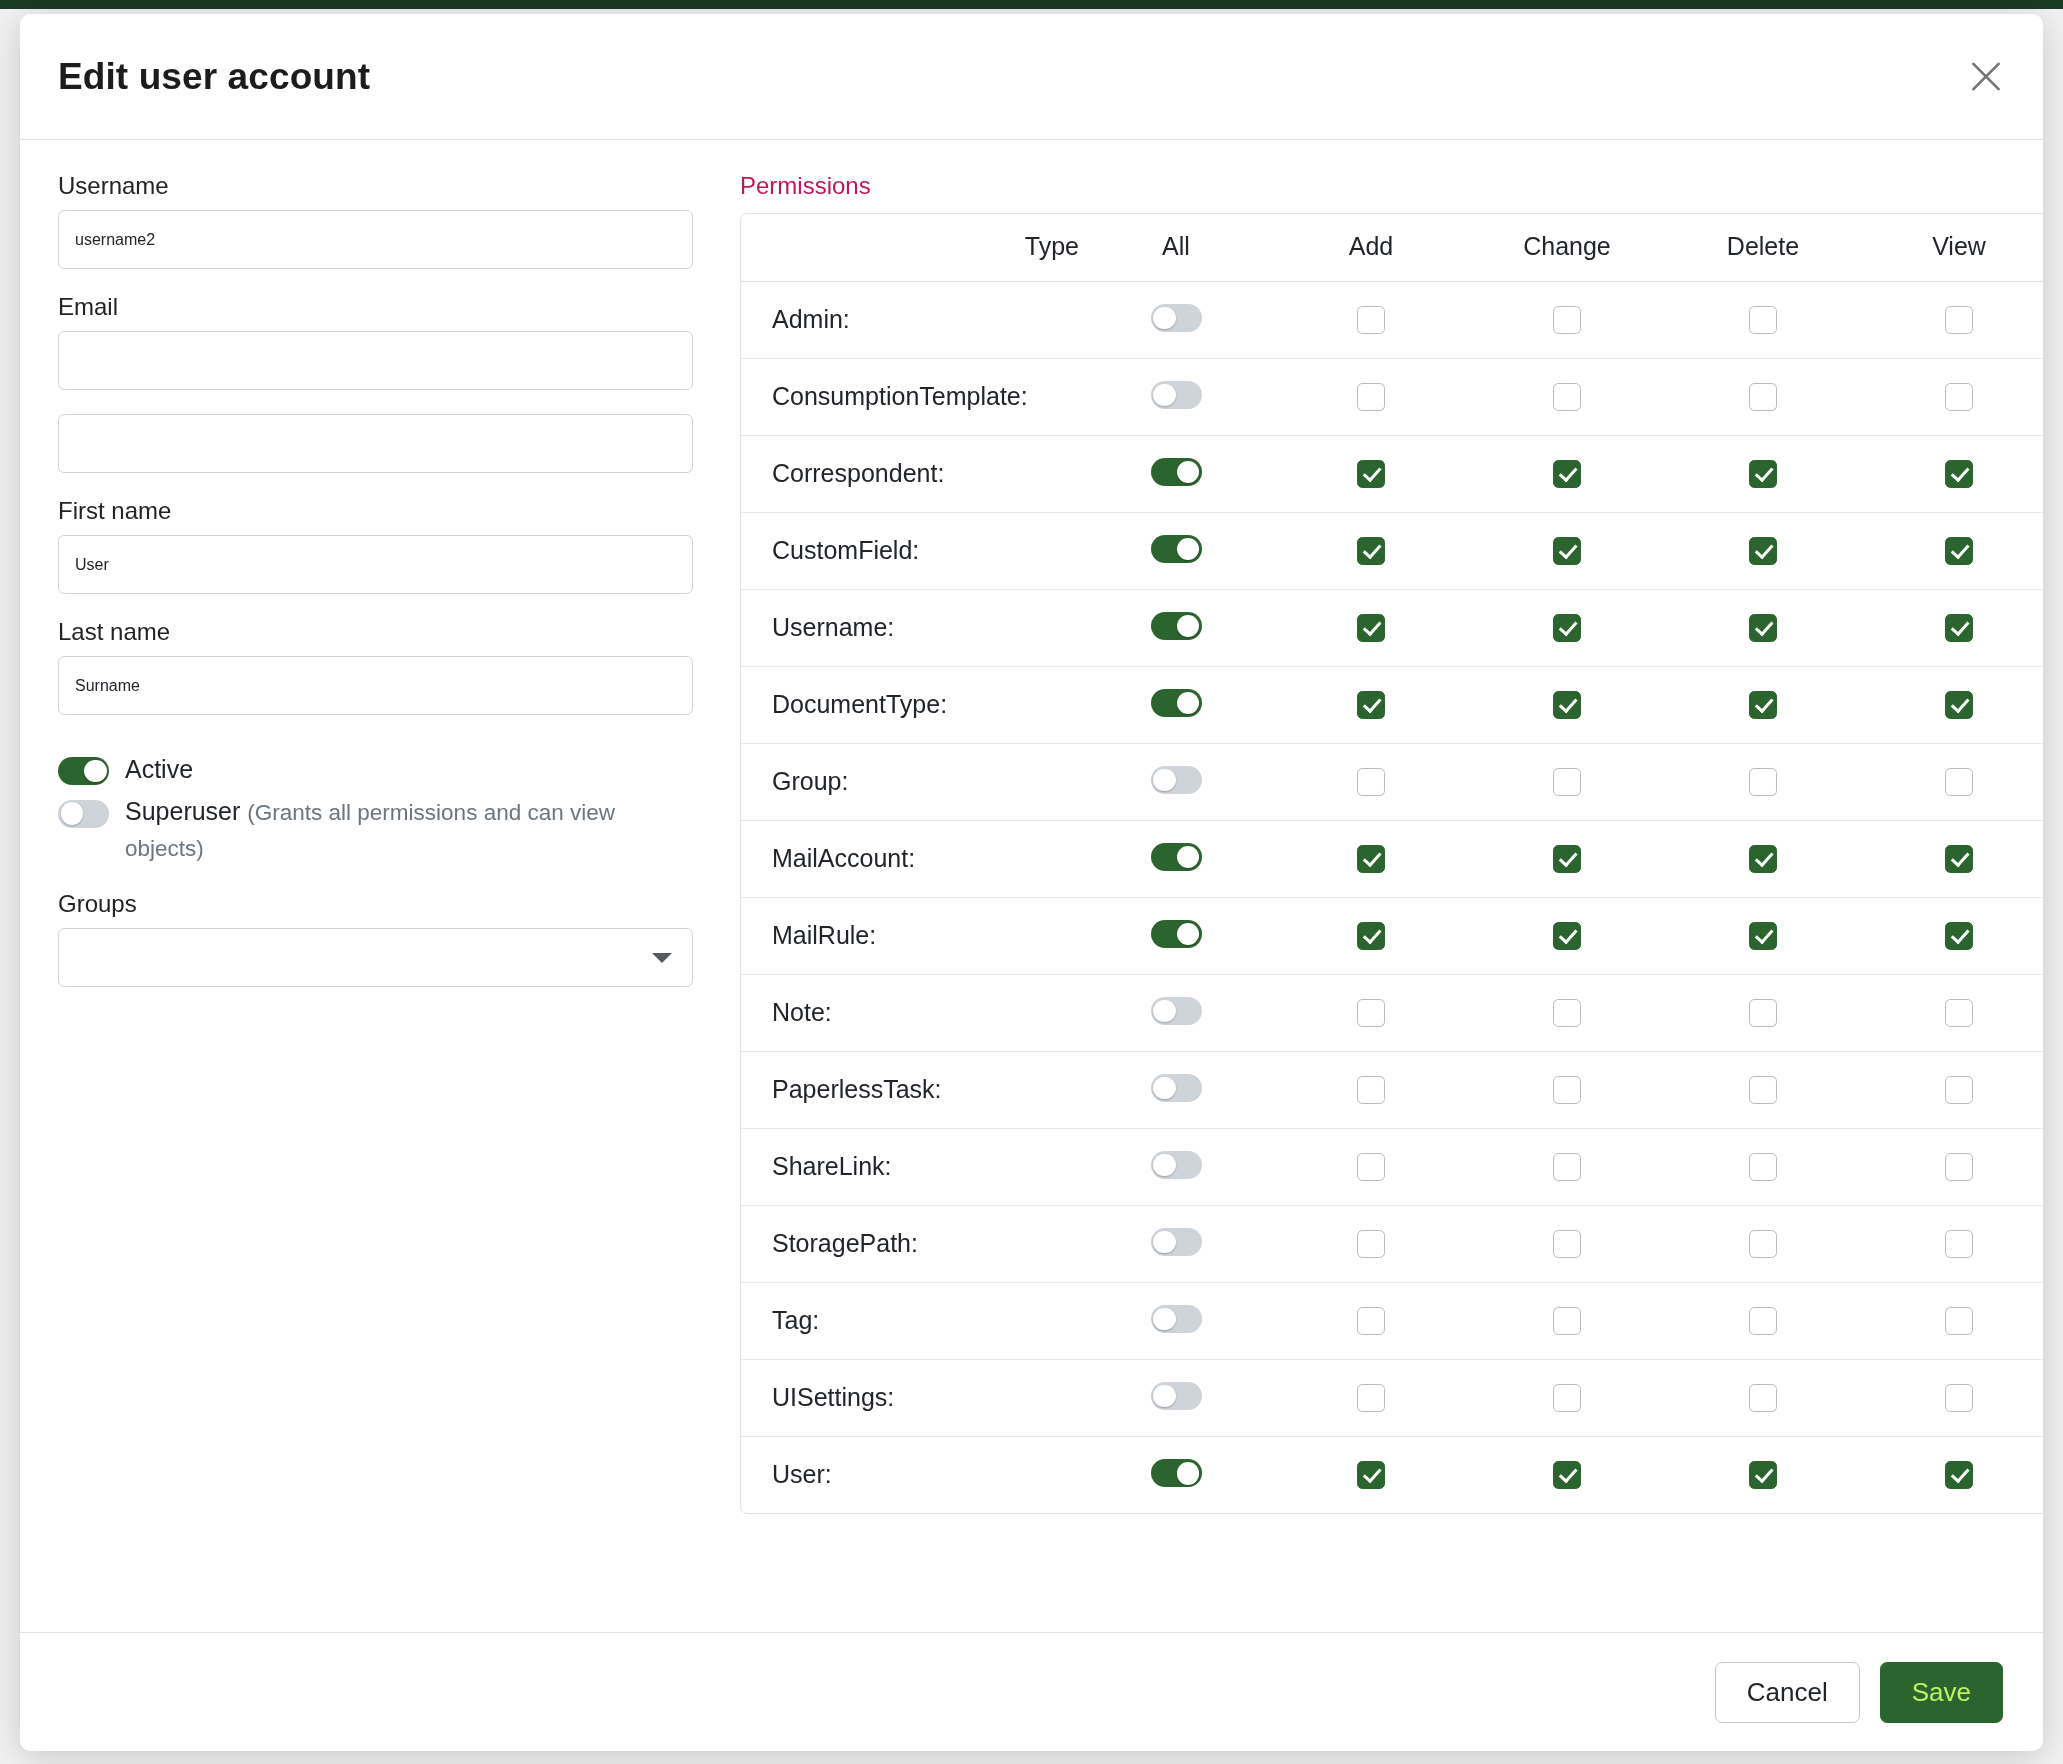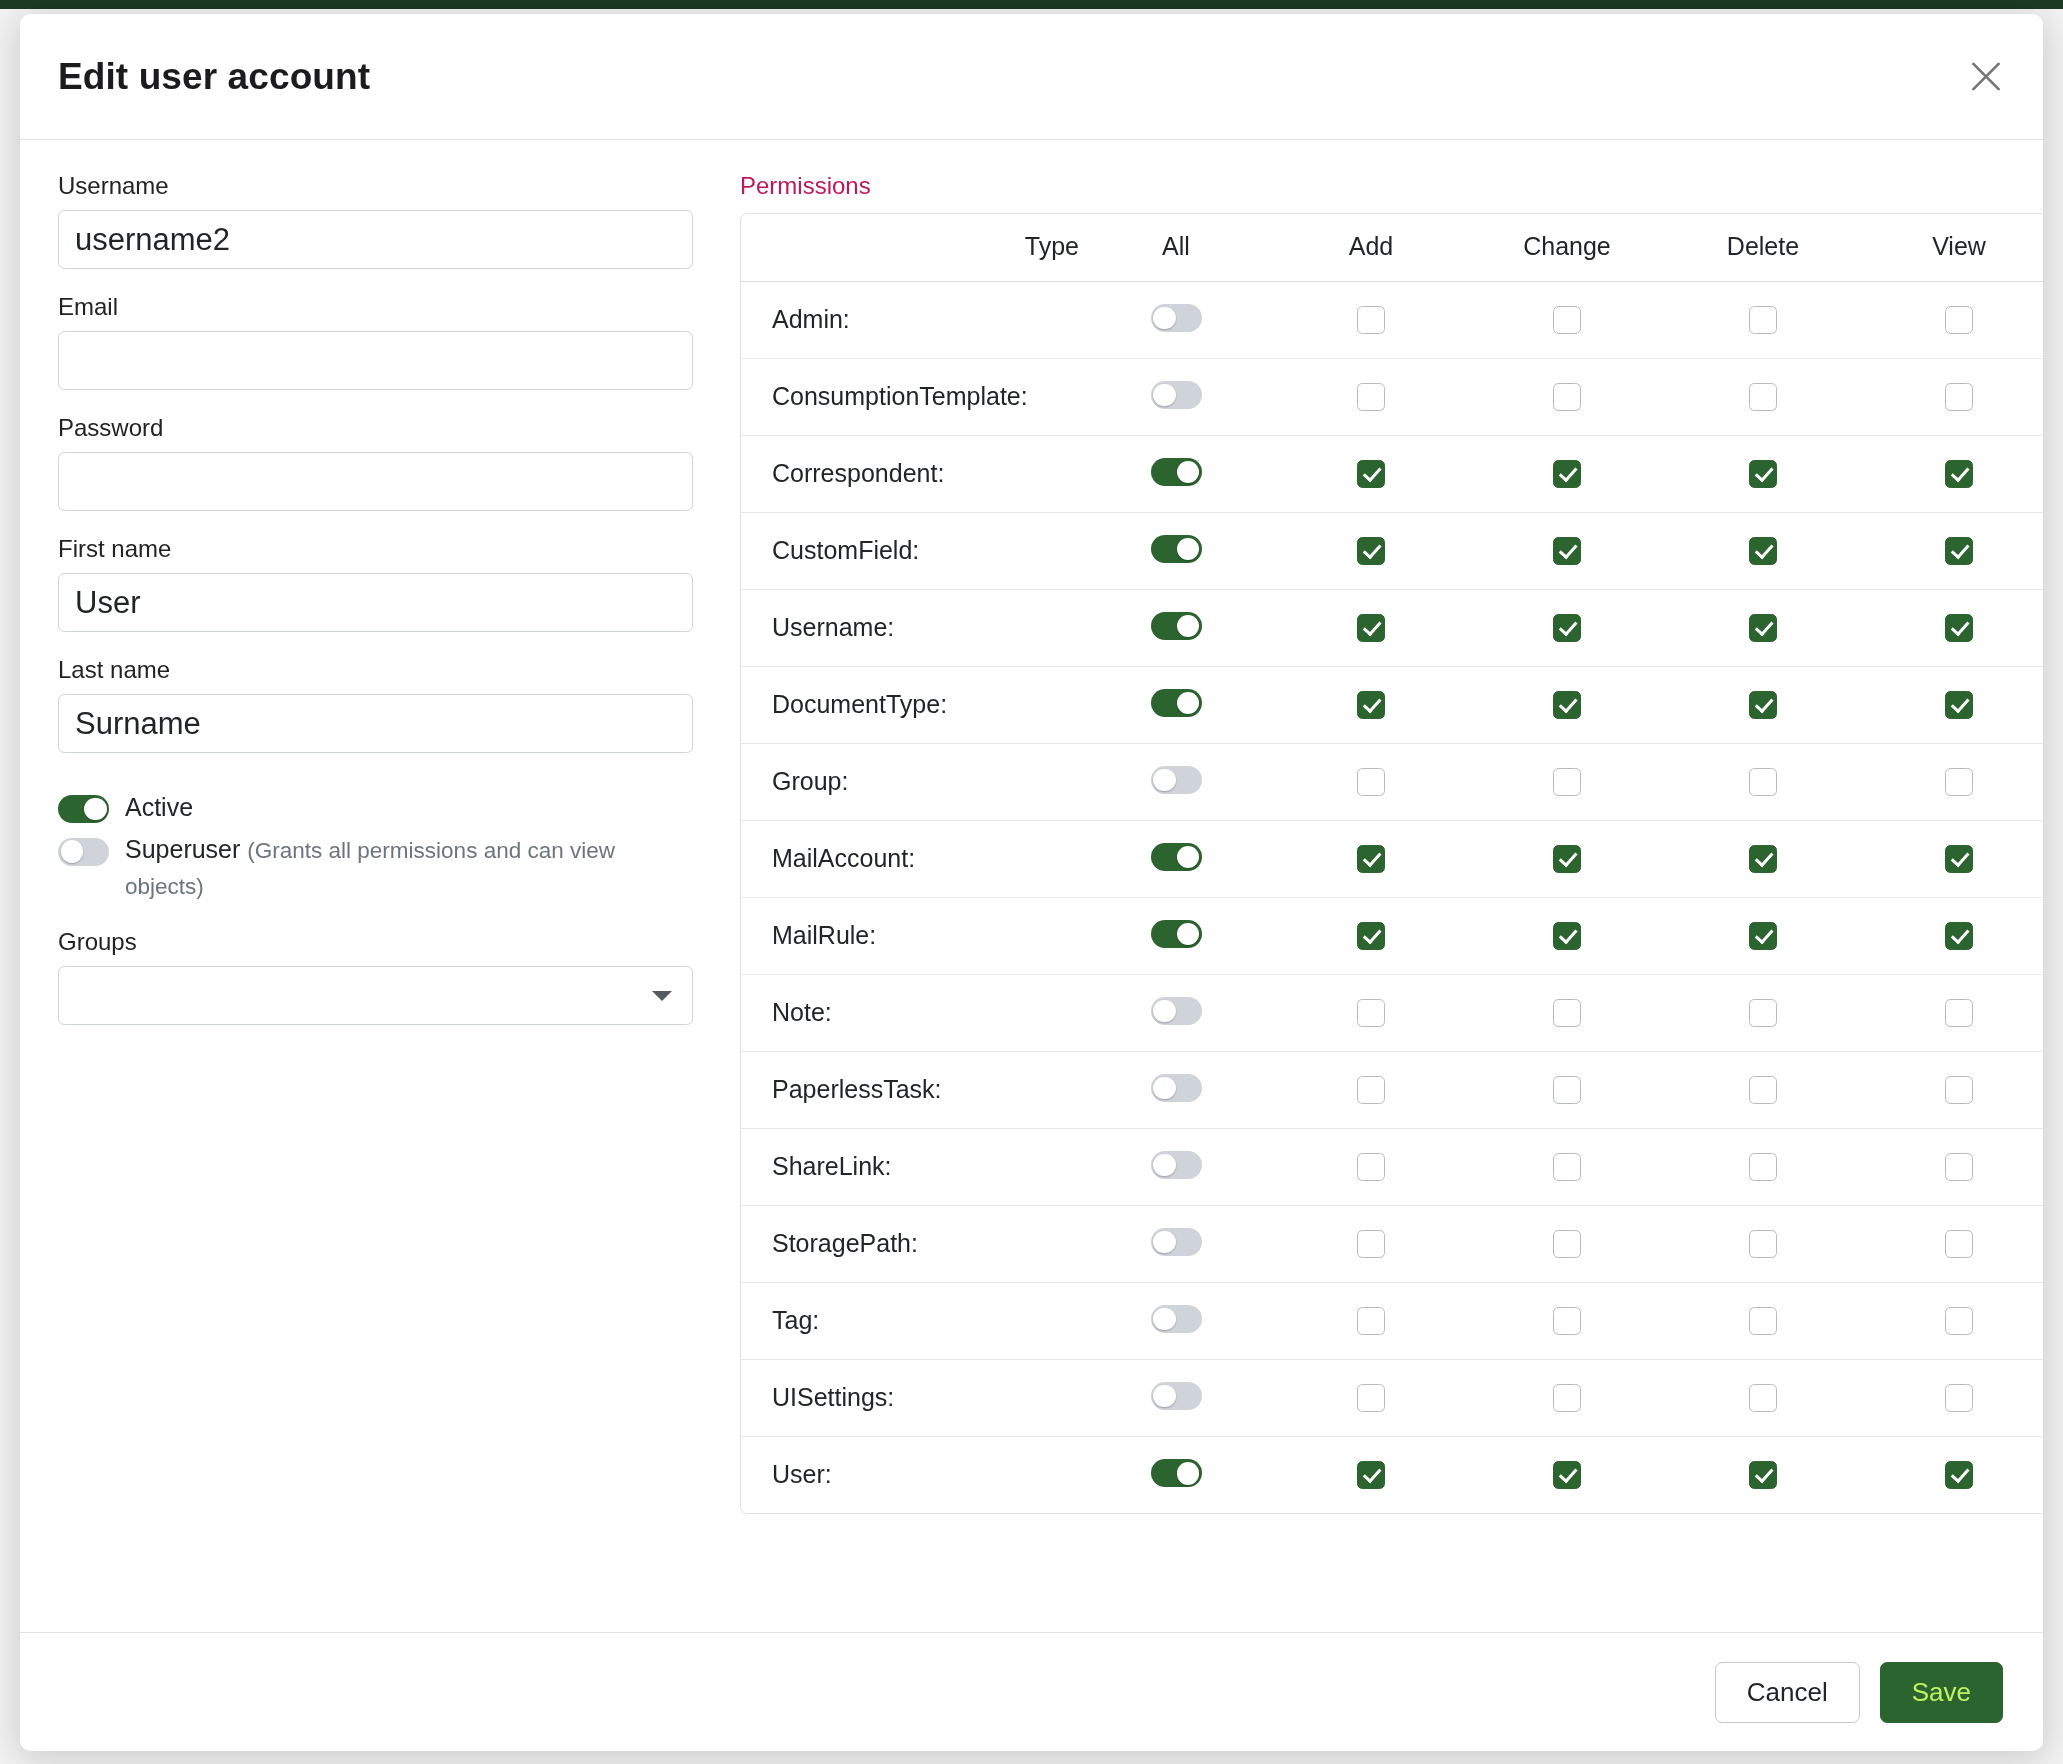--- a/index.html
+++ b/index.html
@@ -88,21 +88,21 @@
     font-size: 24px;
     color: #232325;
     margin-bottom: 10px;
     display: block;
   }
   .text-input {
     width: 635px;
     height: 59px;
     border: 0.9px solid #ced4da;
     border-radius: 6.3px;
-    font-size: 31px;
+    font-size: 16px;
     color: #212529;
     padding: 0 16px;
     background: #fff;
     outline: none;
     font-family: "Liberation Sans", sans-serif;
     margin-bottom: 24px;
   }
   .text-input::placeholder { color: #b5b9bd; }
   .toggle-row {
     display: flex;
@@ -286,21 +286,20 @@
   <div class="modal-body">
 
     <div class="left-col">
 
       <label class="field-label">Username</label>
       <input class="text-input" type="text" value="username2" style="">
 
       <label class="field-label">Email</label>
       <input class="text-input" type="text" value="" style="">
 
-      <label class="field-label">Password</label>
       <input class="text-input" type="password" value="" style="">
 
       <label class="field-label">First name</label>
       <input class="text-input" type="text" value="User" style="">
 
       <label class="field-label">Last name</label>
       <input class="text-input" type="text" value="Surname" style="">
 
       <div class="toggle-row first">
         <div class="switch on">

